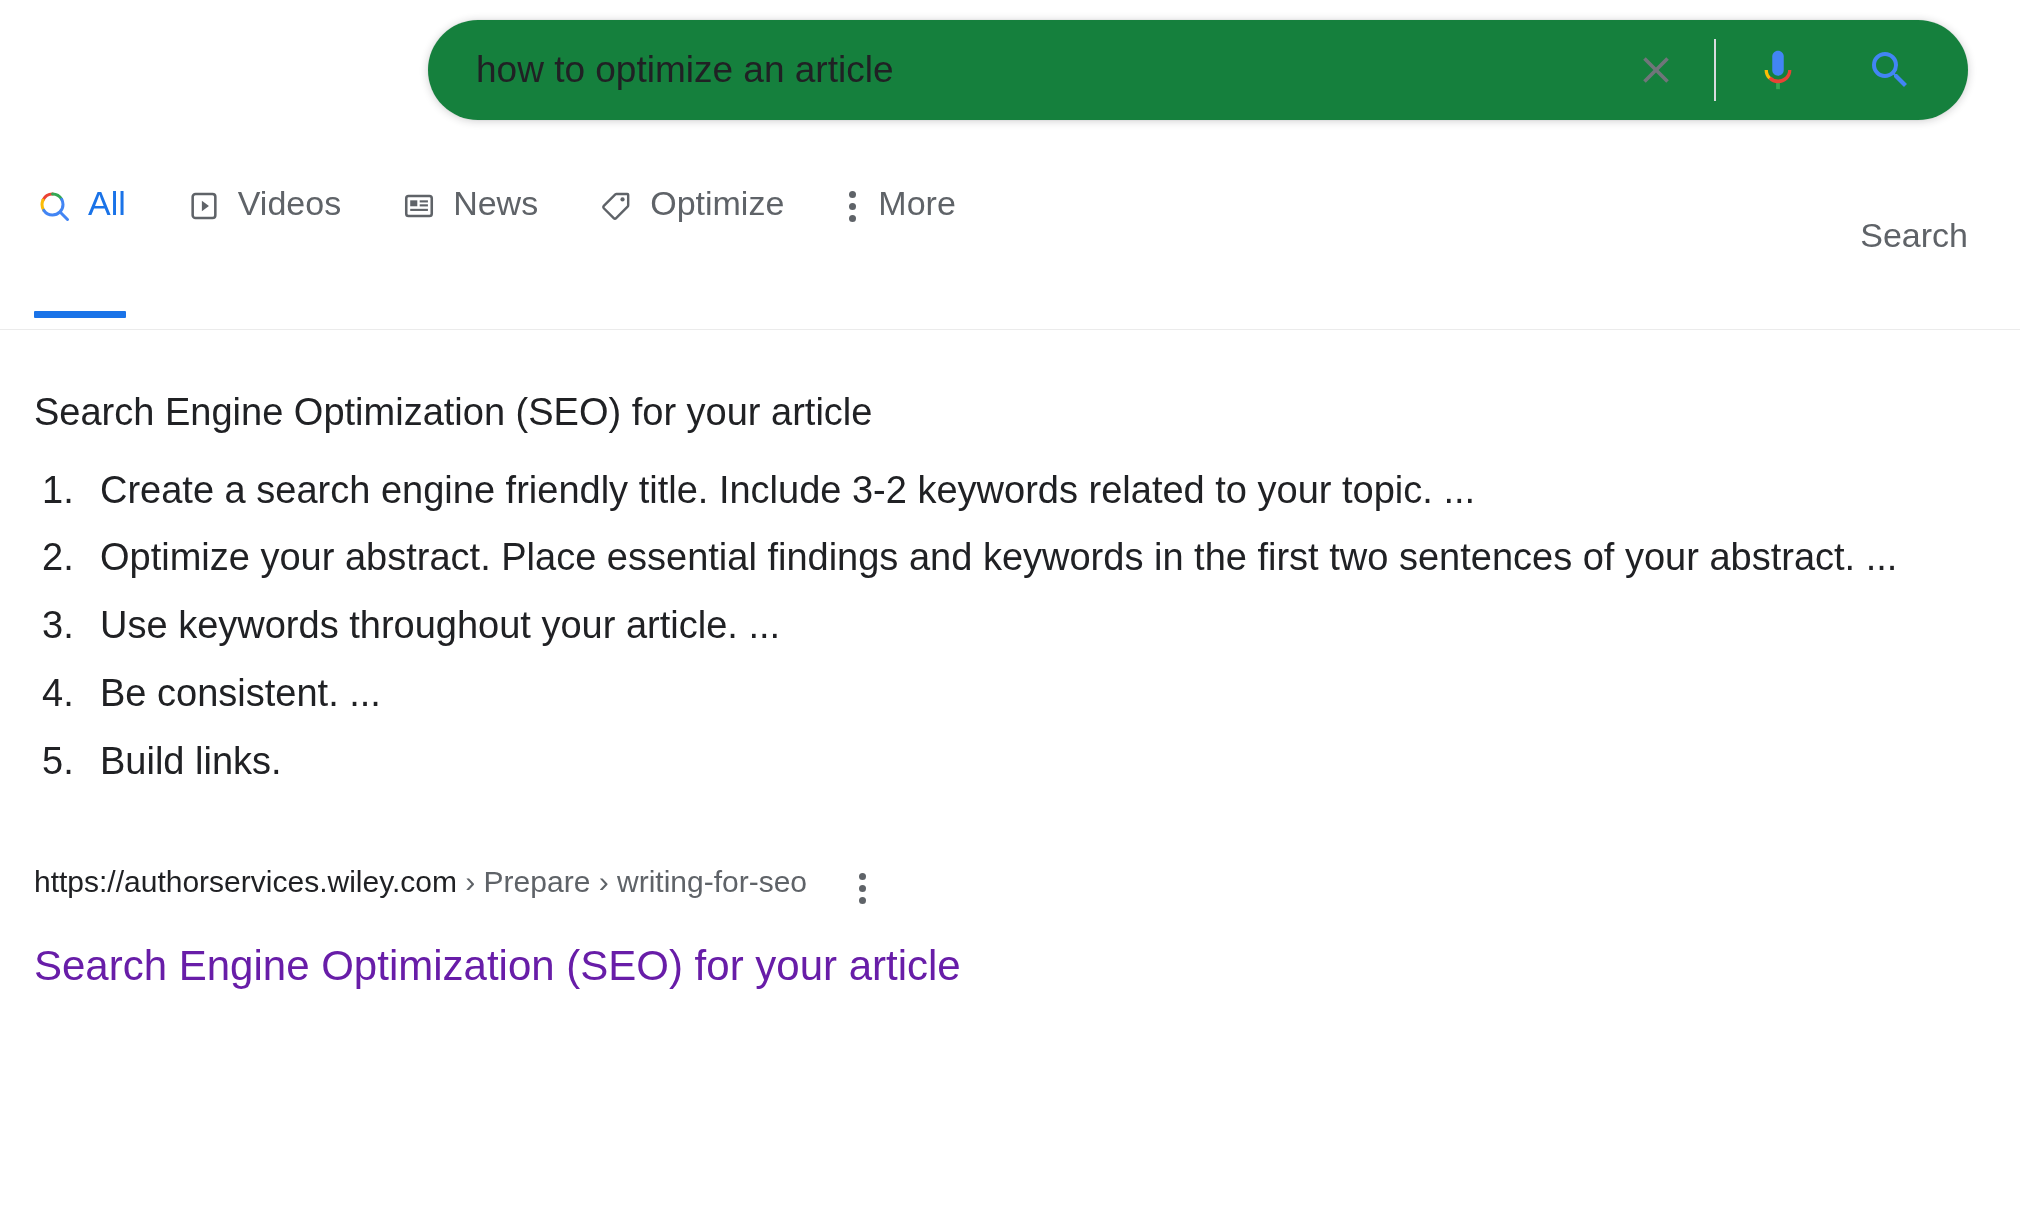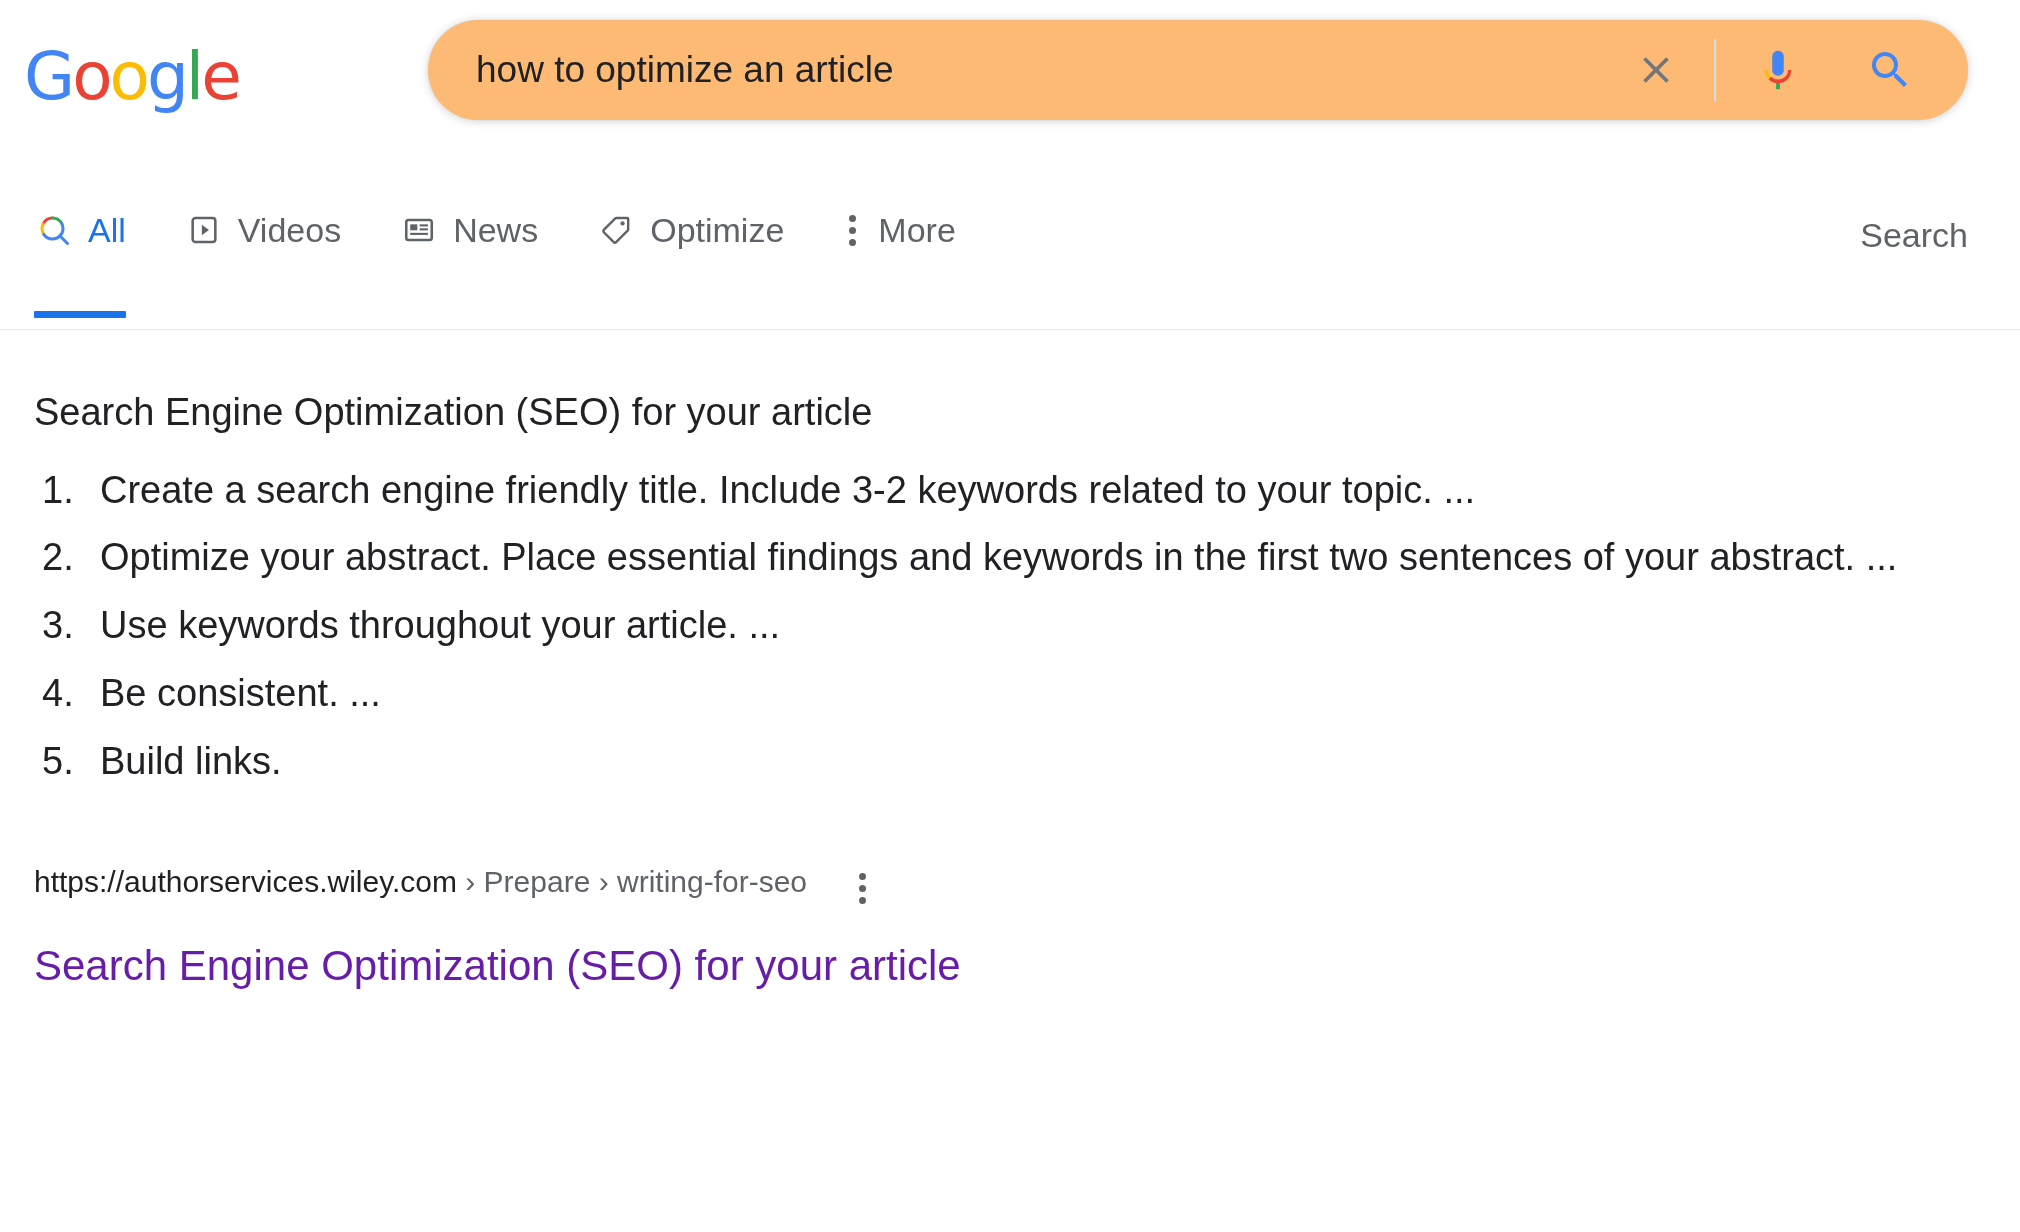--- a/index.html
+++ b/index.html
@@ -41,21 +41,21 @@
   .logo .l4 { color: #4285F4; }
   .logo .l5 { color: #34A853; }
   .logo .l6 { color: #EA4335; }
 
   .searchbar {
     position: absolute;
     left: 428px;
     top: 20px;
     width: 1540px;
     height: 100px;
-    background: #fdba74;
+    background: #15803d;
     border-radius: 50px;
     box-shadow: 0 1px 8px rgba(32,33,36,0.22), 0 0 0 0.5px rgba(32,33,36,0.04);
     display: flex;
     align-items: center;
     box-sizing: border-box;
   }
 
   .search-input {
     flex: 1 1 auto;
     border: none;
@@ -106,21 +106,21 @@
   }
   .nav-inner {
     position: absolute;
     left: 34px;
     top: 8px;
     display: flex;
     align-items: flex-start;
   }
   .tab {
     display: flex;
-    align-items: center;
+    align-items: flex-start;
     height: 88px;
     margin-right: 58px;
     cursor: pointer;
     position: relative;
     text-decoration: none;
   }
   .tab .tab-icon {
     display: flex;
     align-items: center;
     justify-content: center;
@@ -247,23 +247,20 @@
     color: #681da8;
     text-decoration: none;
     line-height: 1.25;
   }
 </style>
 </head>
 <body>
 
 <div class="header">
 
-  <div class="logo">
-    <span class="l1">G</span><span class="l2">o</span><span class="l3">o</span><span class="l4">g</span><span class="l5">l</span><span class="l6">e</span>
-  </div>
 
   <div class="searchbar">
     <input class="search-input" type="text" value="how to optimize an article" style="">
 
     <div class="sb-actions">
 
       <button class="icon-btn clear-btn">
         <svg width="44" height="44" viewBox="0 0 24 24" aria-hidden="true">
           <path d="M19 6.41L17.59 5 12 10.59 6.41 5 5 6.41 10.59 12 5 17.59 6.41 19 12 13.41 17.59 19 19 17.59 13.41 12z" fill="#70757a"></path>
         </svg>

